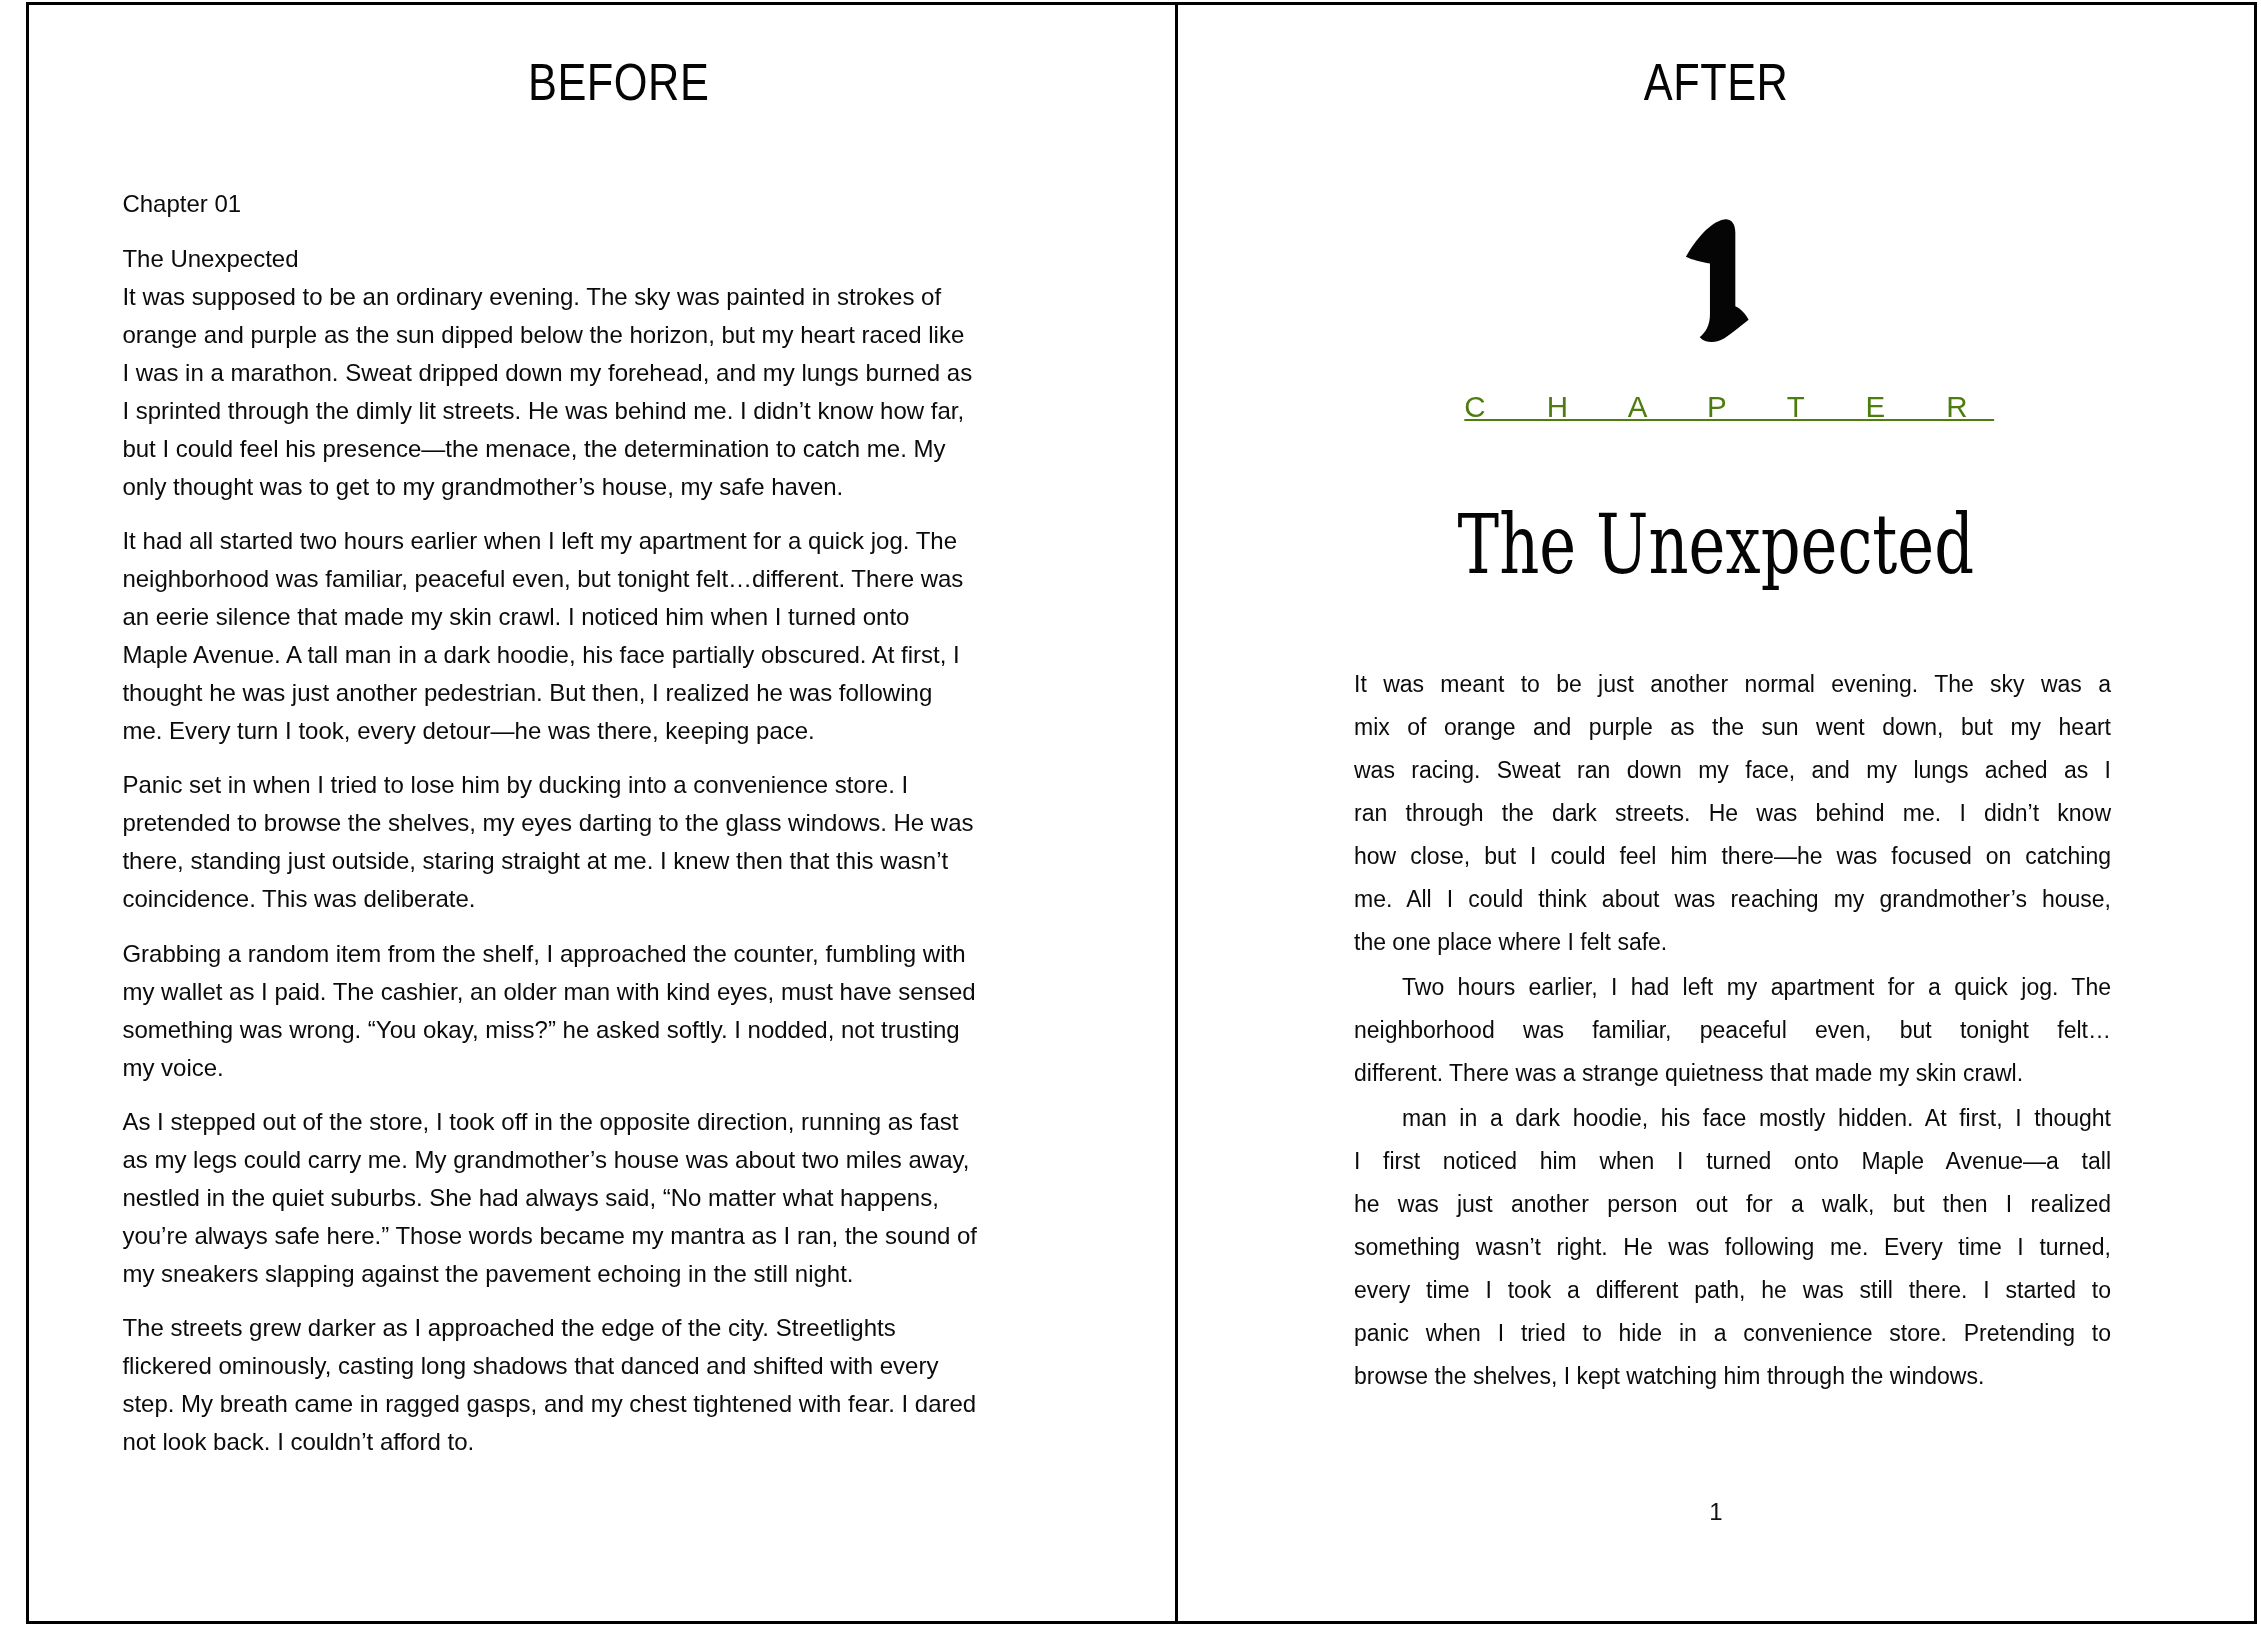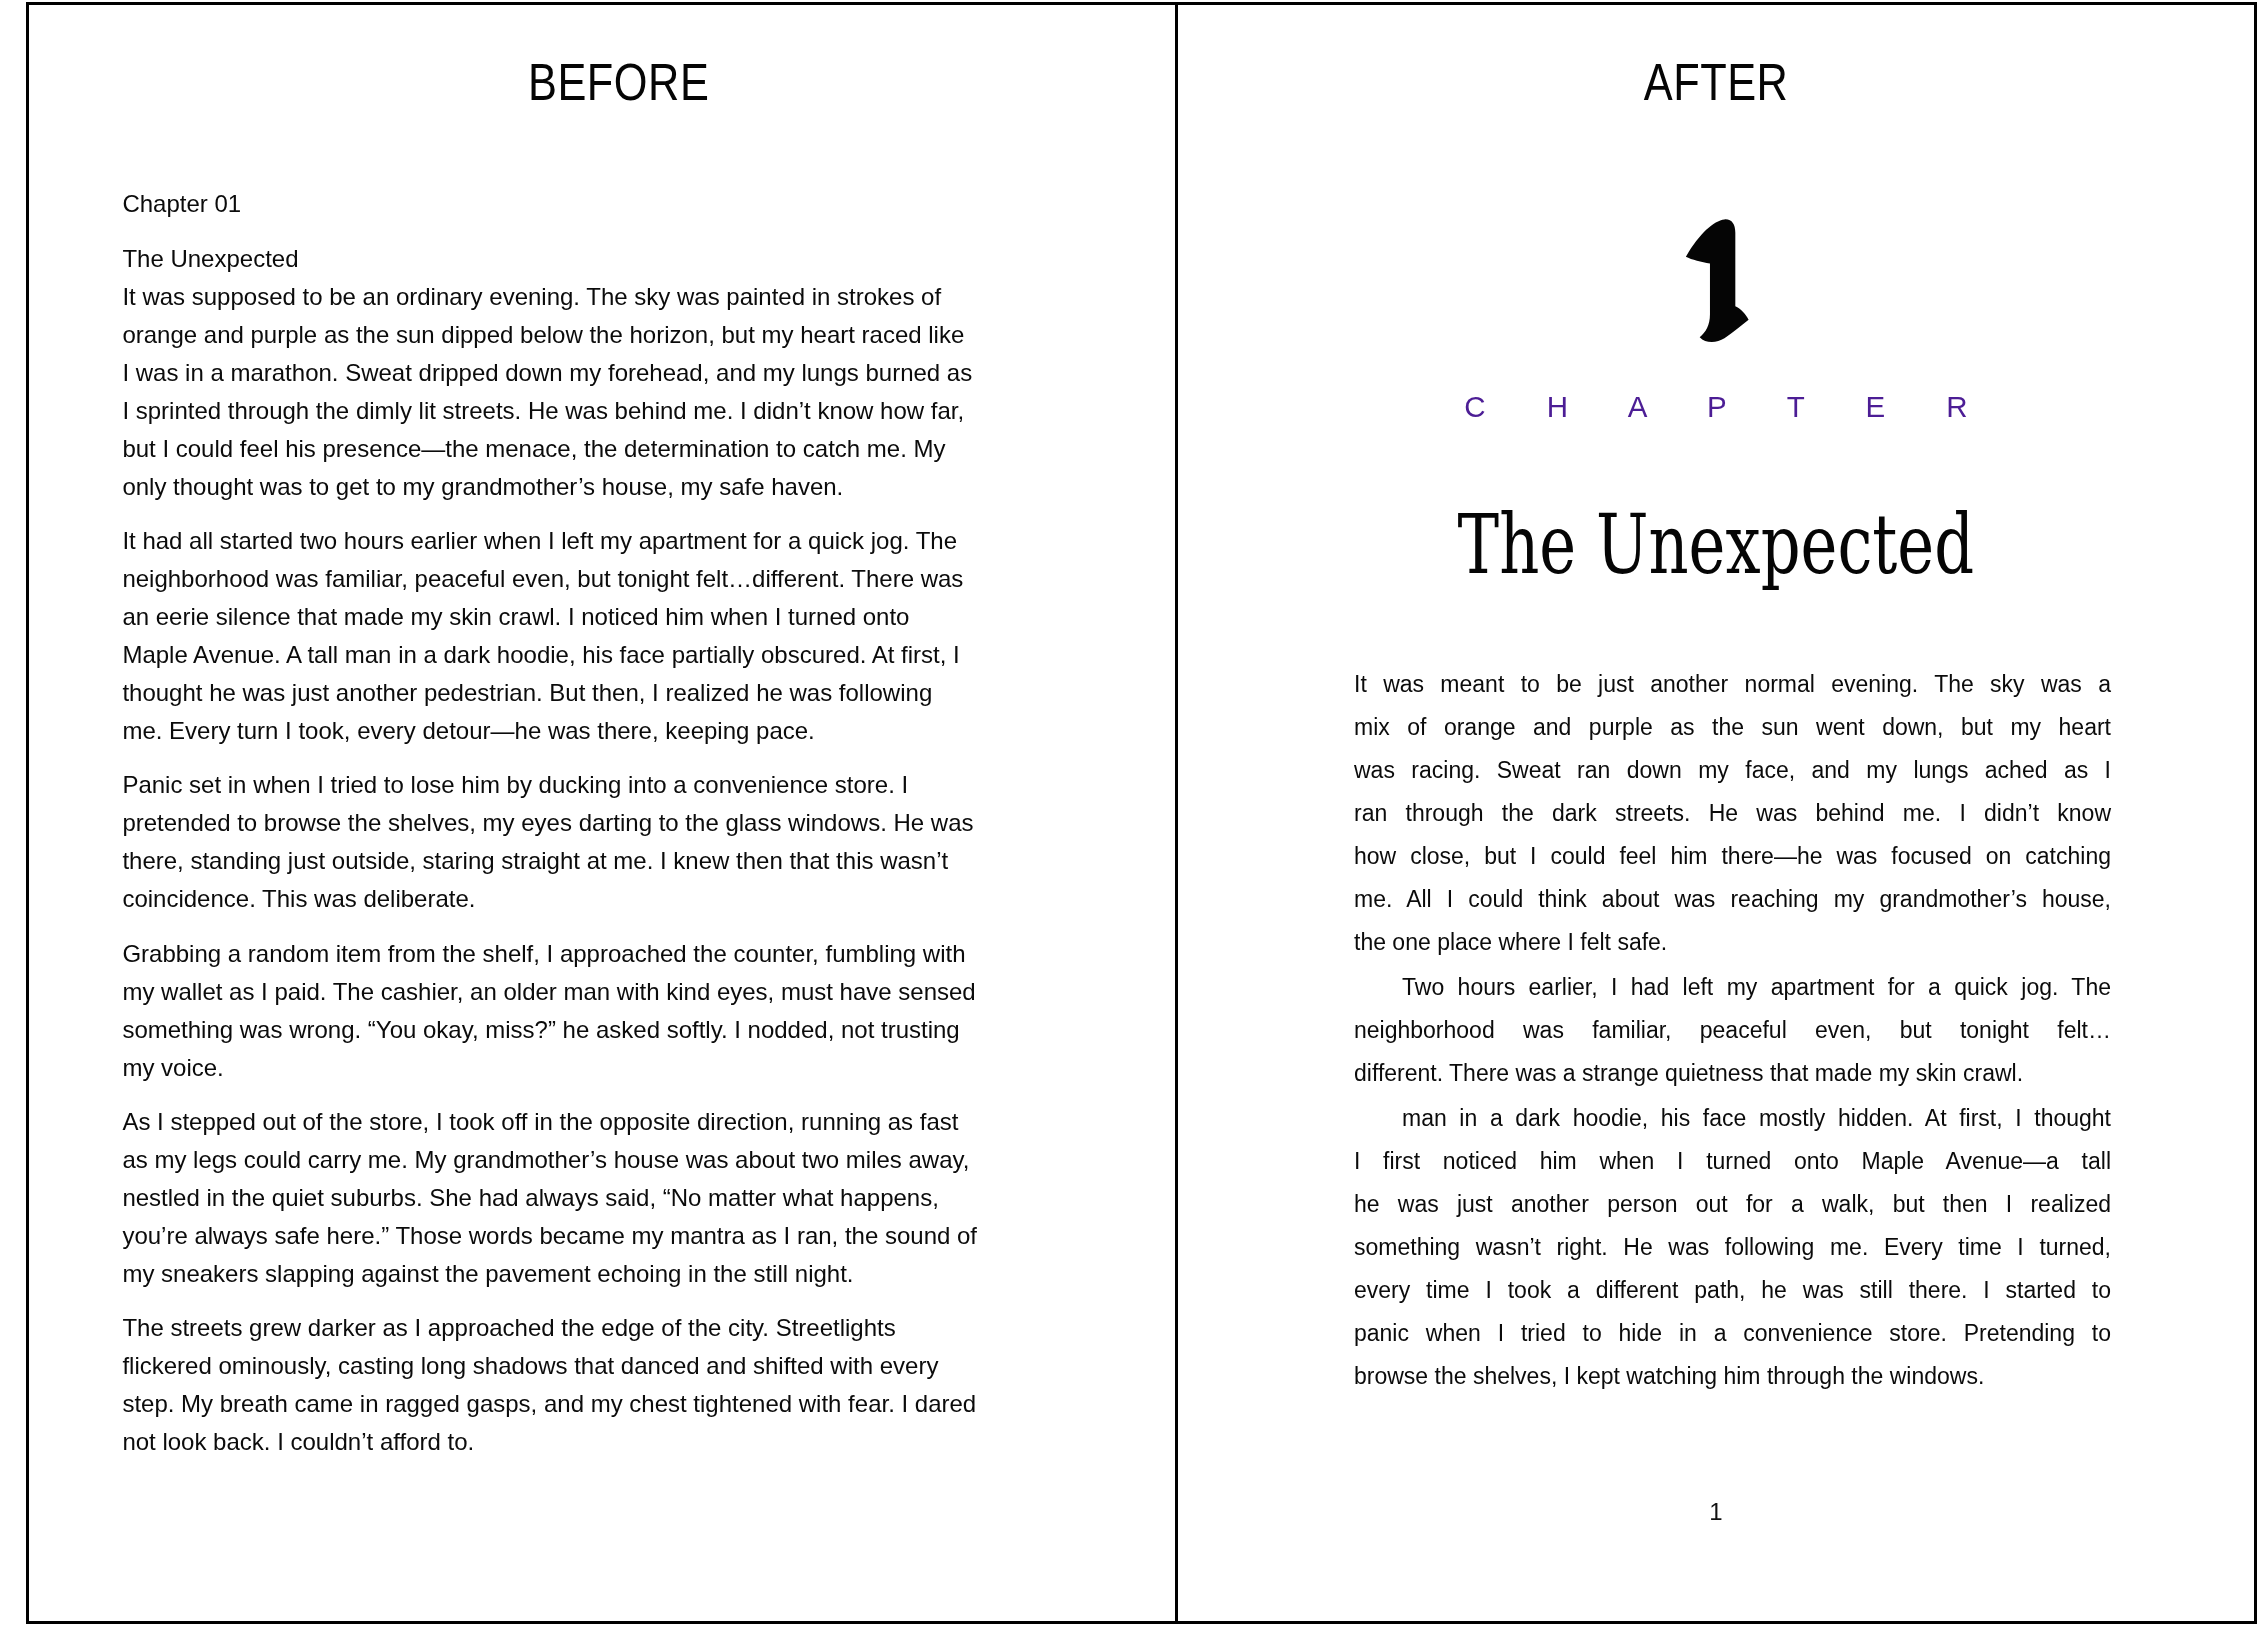--- a/index.html
+++ b/index.html
@@ -16,21 +16,21 @@
   
   .before-body{position:absolute;top:180px;left:93px;width:944px;
                font-size:24px;line-height:38px;color:#0b0b0b;}
   .before-body .para + .para{margin-top:16.3px;}
   .before-body .line{text-align:left;white-space:nowrap;}
 
   
   .numeral-wrap{position:absolute;top:212px;left:0;width:100%;text-align:center;}
   .numeral-wrap svg{display:inline-block;}
   .chapter-label{position:absolute;top:384px;left:0;width:100%;text-align:center;
-                 font-size:29.5px;line-height:36px;font-weight:400;letter-spacing:26.5px;text-indent:26.5px;color:#4c1d95;}
+                 font-size:29.5px;line-height:36px;font-weight:400;letter-spacing:26.5px;text-indent:26.5px;color:#4d7c0f;text-decoration:underline;}
   .chapter-title{position:absolute;top:496px;left:0;width:100%;text-align:center;
                  font-family:"DejaVu Serif","Liberation Serif",serif;font-weight:400;
                  font-size:82px;line-height:87px;color:#050505;}
   .chapter-title .squeeze{display:inline-block;transform:scaleX(0.76);transform-origin:center;}
 
   
   .after-body{position:absolute;top:658px;left:176px;width:757px;
               font-size:23px;line-height:43px;color:#0b0b0b;}
   .after-body .para + .para{margin-top:2px;}
   .after-body .line{text-align:justify;text-align-last:justify;}

